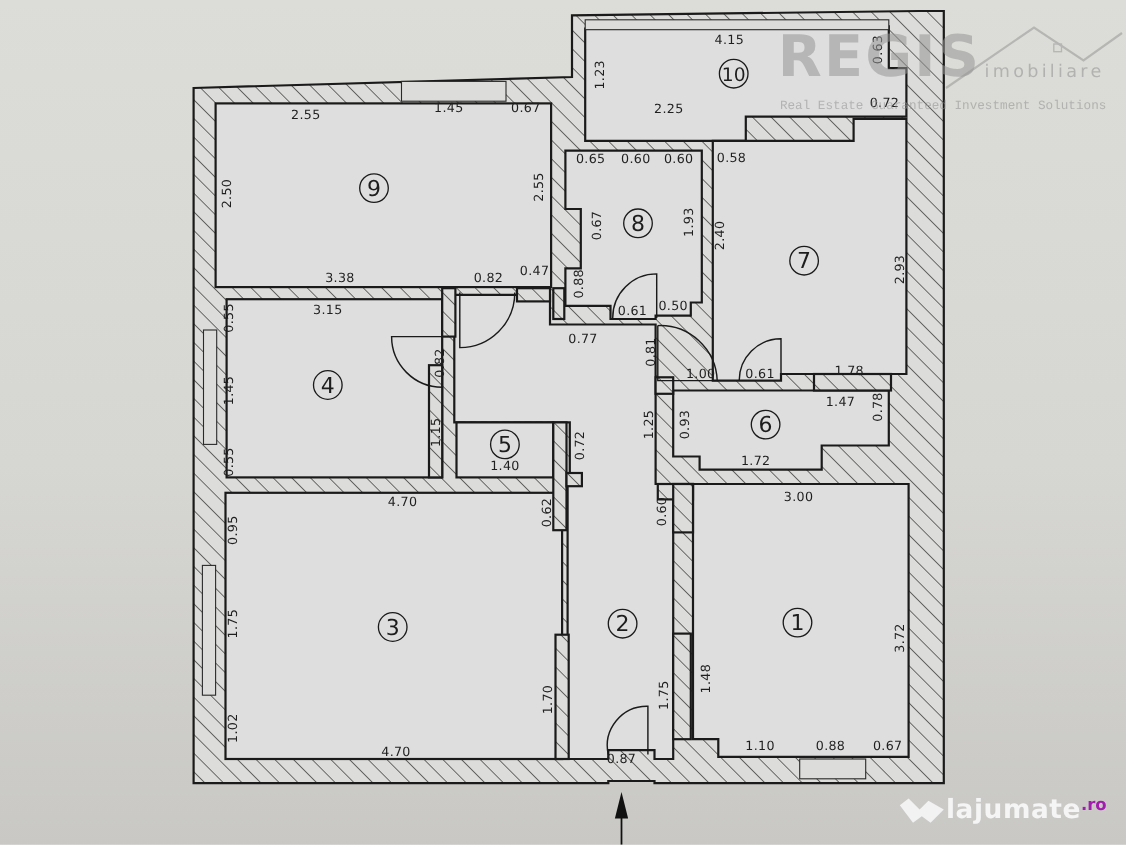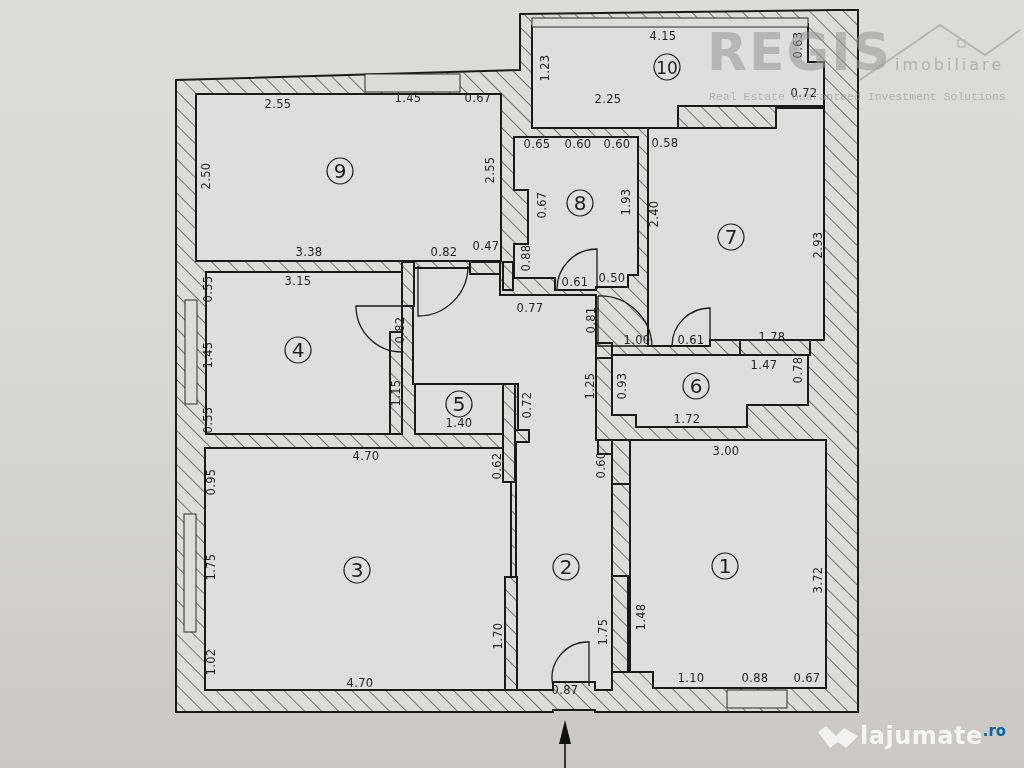--- a/index.html
+++ b/index.html
@@ -31,21 +31,21 @@
     font-family: Liberation Mono, monospace; font-size: 11.5px;
     color: rgba(150,150,150,0.6); white-space: nowrap;
   }
   .lj {
     position: absolute; left: 816px; top: 722px; display: flex; 
   }
   .lj-text {
     font-family: "DejaVu Sans", sans-serif; font-size: 24px; font-weight: bold; color: #f5f5f5;
     letter-spacing: 0.5px;
   }
-  .lj-tld { font-family: "DejaVu Sans", sans-serif; font-size: 15px; font-weight: bold; color: #0369a1; }
+  .lj-tld { font-family: "DejaVu Sans", sans-serif; font-size: 15px; font-weight: bold; color: #a21caf; }
 </style>
 </head>
 <body>
 
 <svg id="plan" width="1024" height="768" viewBox="0 0 1024 768" xmlns="http://www.w3.org/2000/svg">
   <defs>
     <pattern id="hatch" patternUnits="userSpaceOnUse" width="12" height="12" patternTransform="rotate(-45)">
       <rect width="12" height="12" fill="#dcdcda"></rect>
       <line x1="0" y1="0" x2="0" y2="12" stroke="#3a3a3a" stroke-width="1.3"></line>
     </pattern>

